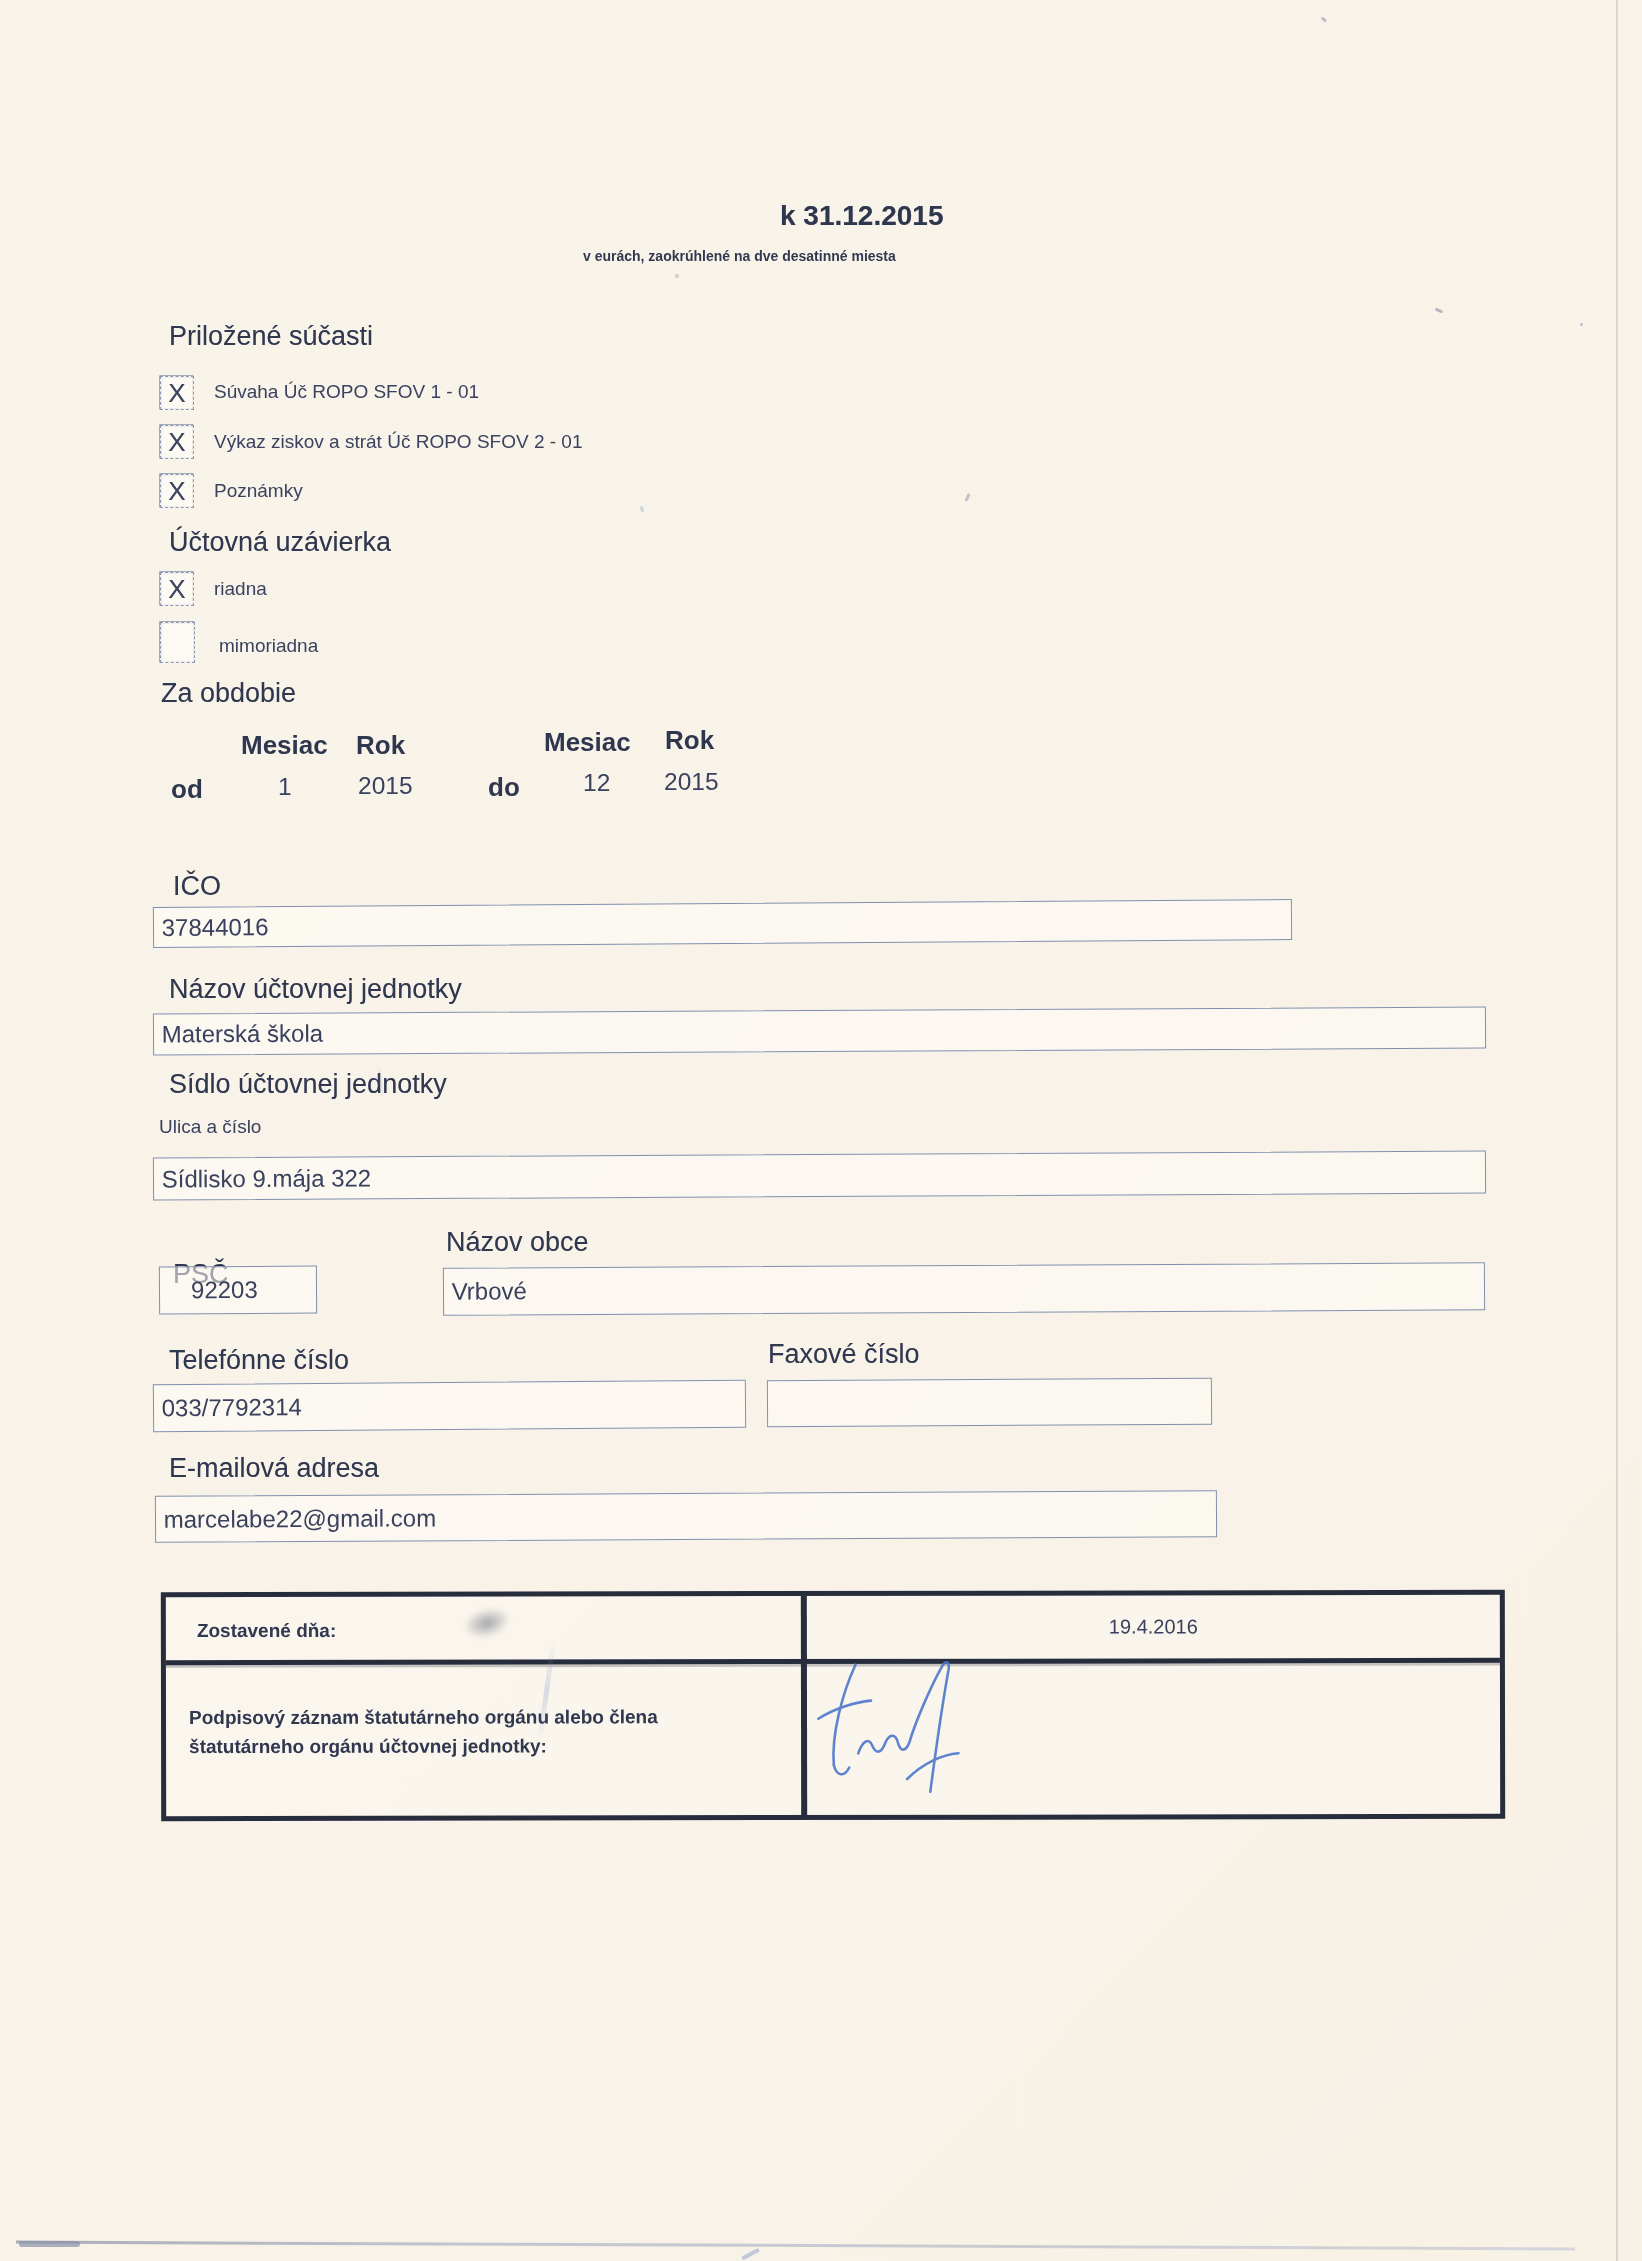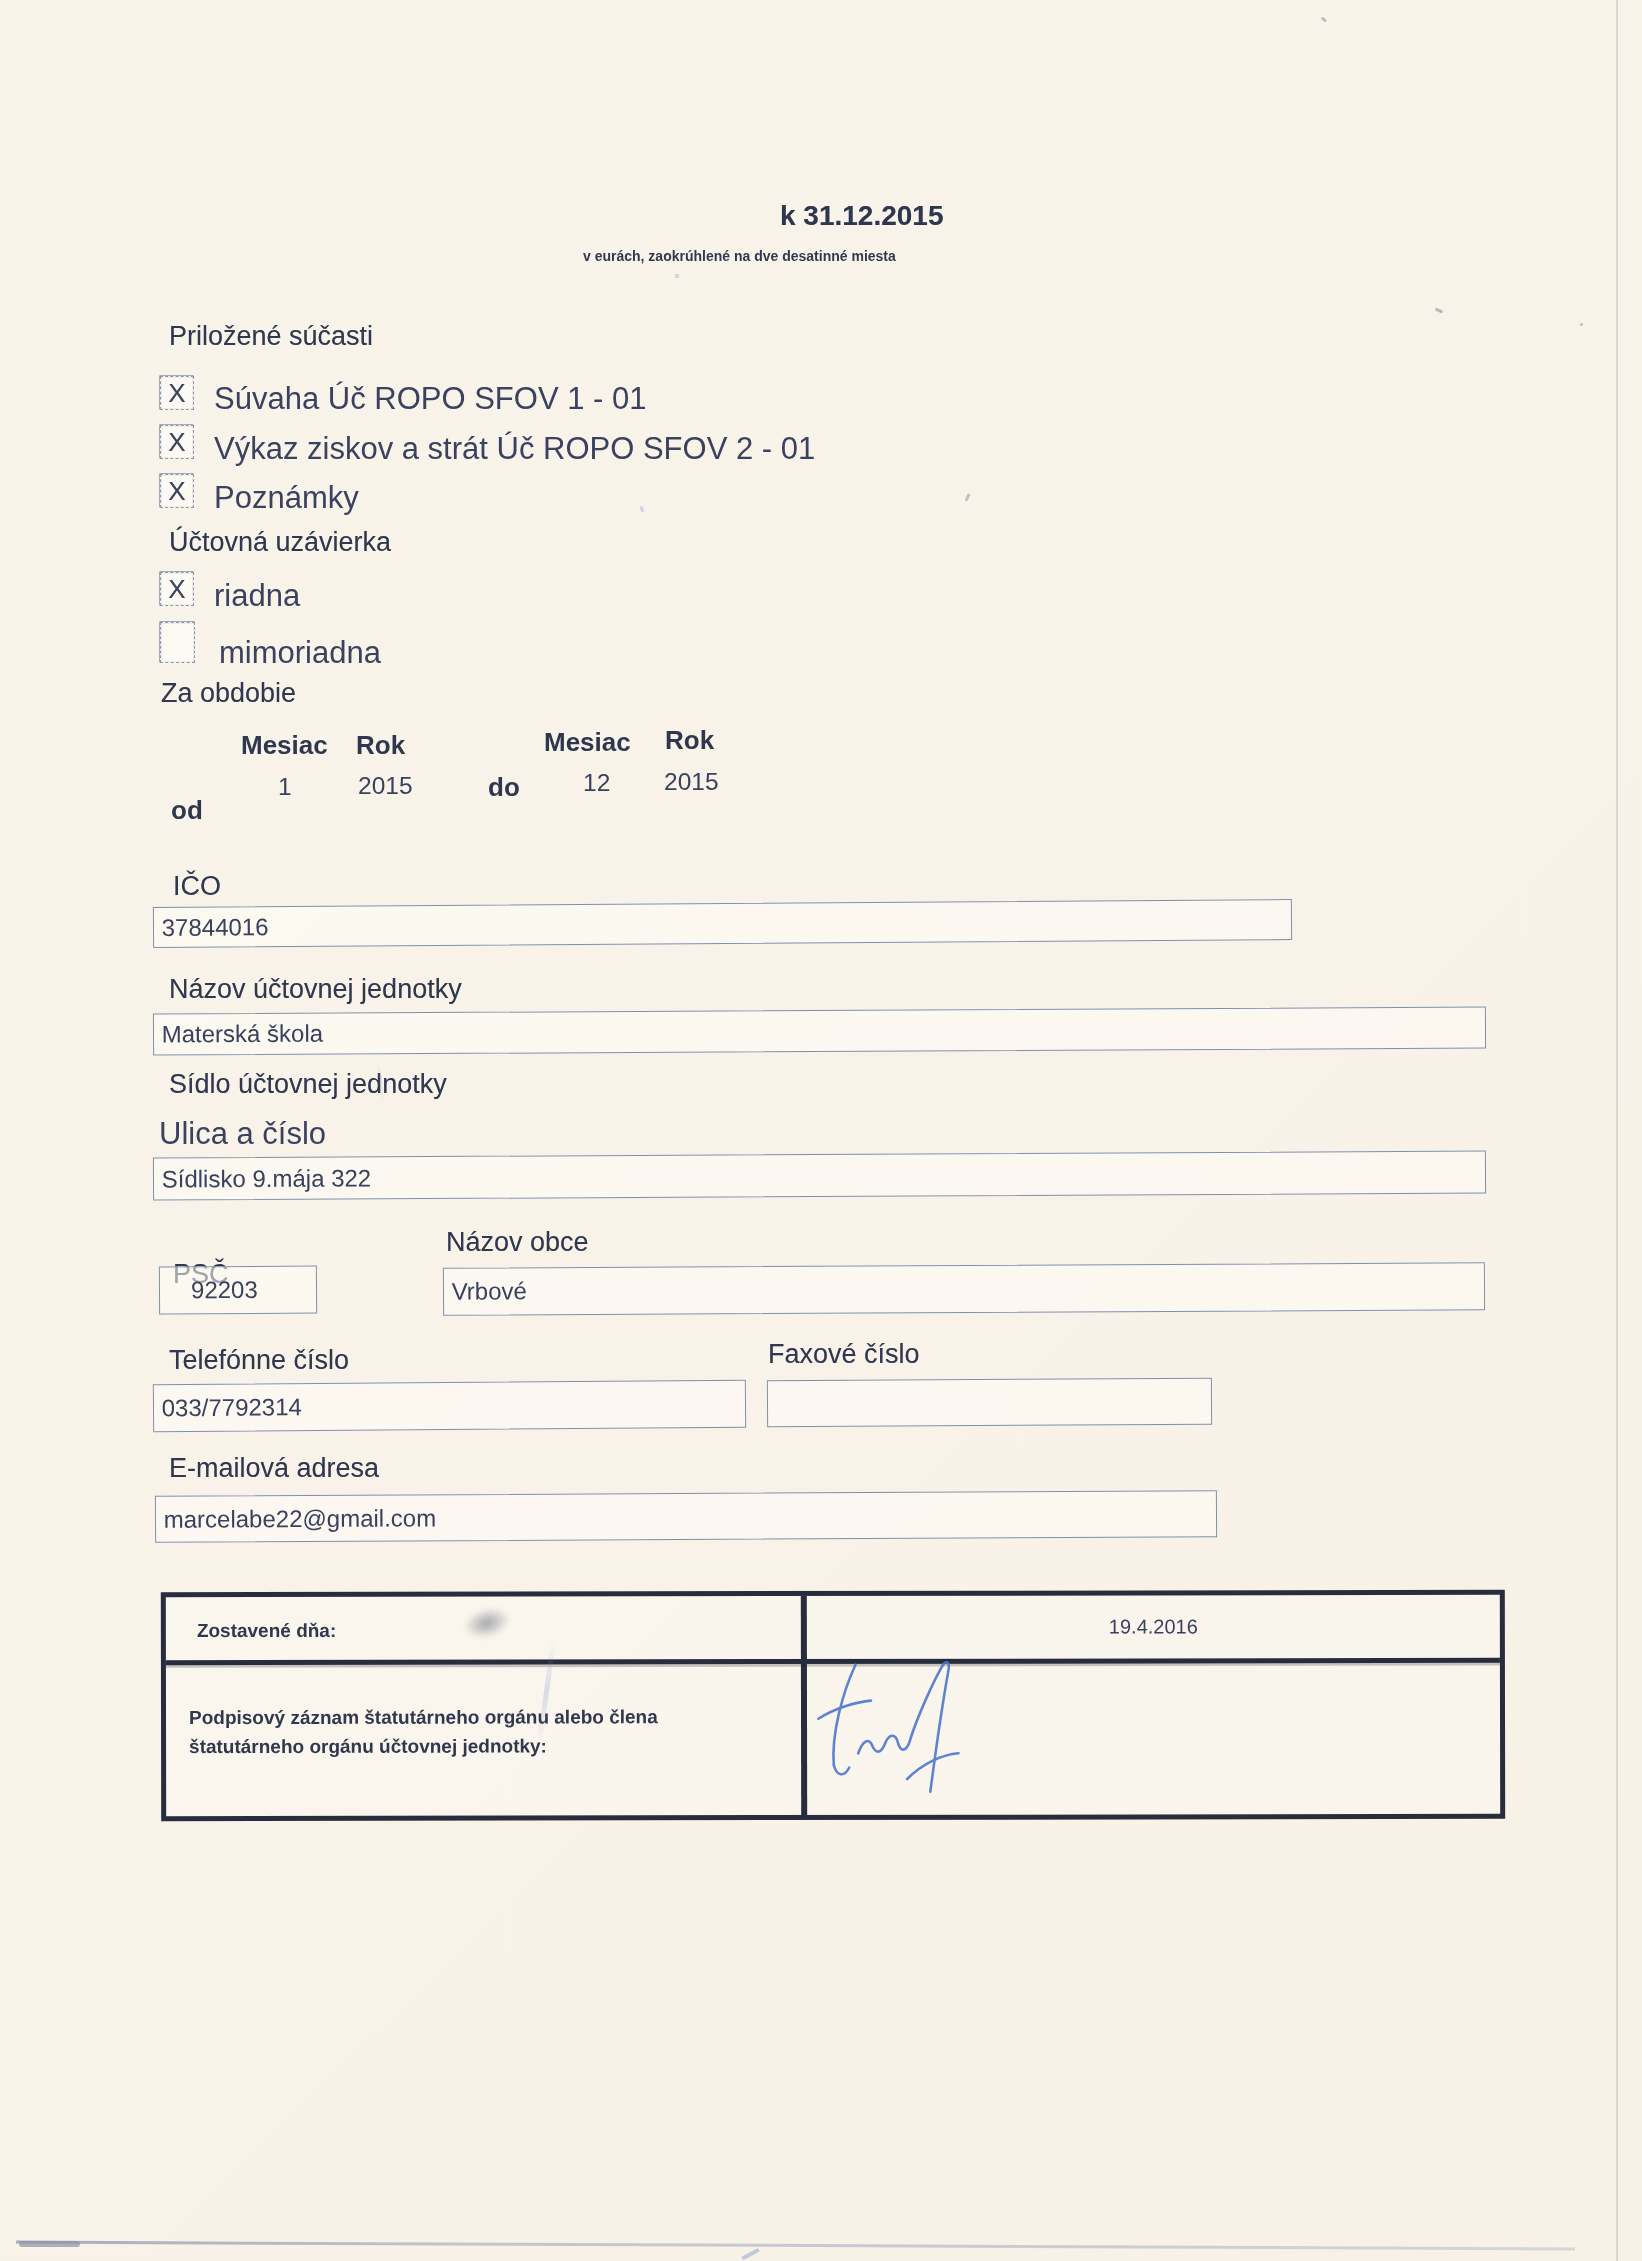--- a/index.html
+++ b/index.html
@@ -9,21 +9,21 @@
     background:linear-gradient(135deg,#f9f4ea 0%,#f8f2e8 55%,#f7f1e6 100%);
     font-family:"Liberation Sans", sans-serif;
     color:#353d58;
     overflow:hidden;
   }
   .abs{position:absolute;}
   .t-title{font-size:41px;font-weight:bold;letter-spacing:0.6px;color:#2e364e;text-shadow:0 0 1px rgba(40,48,78,.45);white-space:nowrap;}
   .t-h1{font-size:28px;font-weight:bold;color:#2f374f;text-shadow:0 0 0.6px rgba(40,48,78,.4);white-space:nowrap;}
   .t-sub{font-size:14px;font-weight:bold;color:#313950;white-space:nowrap;}
   .t-sec{font-size:27px;font-weight:normal;color:#303850;text-shadow:0 0 0.6px rgba(40,48,78,.35);white-space:nowrap;}
-  .t-lbl{font-size:31px;font-weight:normal;color:#3a4260;white-space:nowrap;}
+  .t-lbl{font-size:19px;font-weight:normal;color:#3a4260;white-space:nowrap;}
   .t-val{font-size:24px;font-weight:normal;color:#39415e;white-space:nowrap;}
   .t-bold-sm{font-size:19px;font-weight:bold;color:#303850;white-space:nowrap;}
   .t-num{font-size:24.5px;color:#39415e;white-space:nowrap;}
   .t-odo{font-size:26px;font-weight:bold;color:#2f374f;white-space:nowrap;}
   .cb{
     position:absolute;width:32px;height:32px;
     border:1.9px dashed #8b97b2;background:#fdfaf3;
     box-shadow:inset 0 0 0 0.6px rgba(140,150,175,.25), -0.6px -0.6px 0 #6d7a99;
     display:flex;align-items:center;justify-content:center;
     font-size:26px;color:#3d4660;font-weight:normal;
@@ -97,21 +97,21 @@
   </div>
   <div class="abs t-lbl" style="left:219px;top:635px;">mimoriadna</div>
 
   <div class="abs t-sec" style="left:161px;top:678px;">Za obdobie</div>
 
   <div class="abs t-odo" style="left:241px;top:730px;">Mesiac</div>
   <div class="abs t-odo" style="left:356px;top:730px;">Rok</div>
   <div class="abs t-odo" style="left:544px;top:727px;">Mesiac</div>
   <div class="abs t-odo" style="left:665px;top:725px;">Rok</div>
 
-  <div class="abs t-odo" style="left:171px;top:774px;margin-top:21px;">od</div>
+  <div class="abs t-odo" style="left:171px;top:774px;">od</div>
   <div class="abs t-num" style="left:278px;top:773px;">1</div>
   <div class="abs t-num" style="left:358px;top:772px;">2015</div>
   <div class="abs t-odo" style="left:488px;top:772px;">do</div>
   <div class="abs t-num" style="left:583px;top:769px;">12</div>
   <div class="abs t-num" style="left:664px;top:768px;">2015</div>
 
   <div class="abs t-sec" style="left:173px;top:871px;">IČO</div>
   <div class="fieldbox" style="left:153px;top:903px;width:1137px;height:39px;transform:rotate(-0.4deg);">
     <span class="t-val">37844016</span>
   </div>

